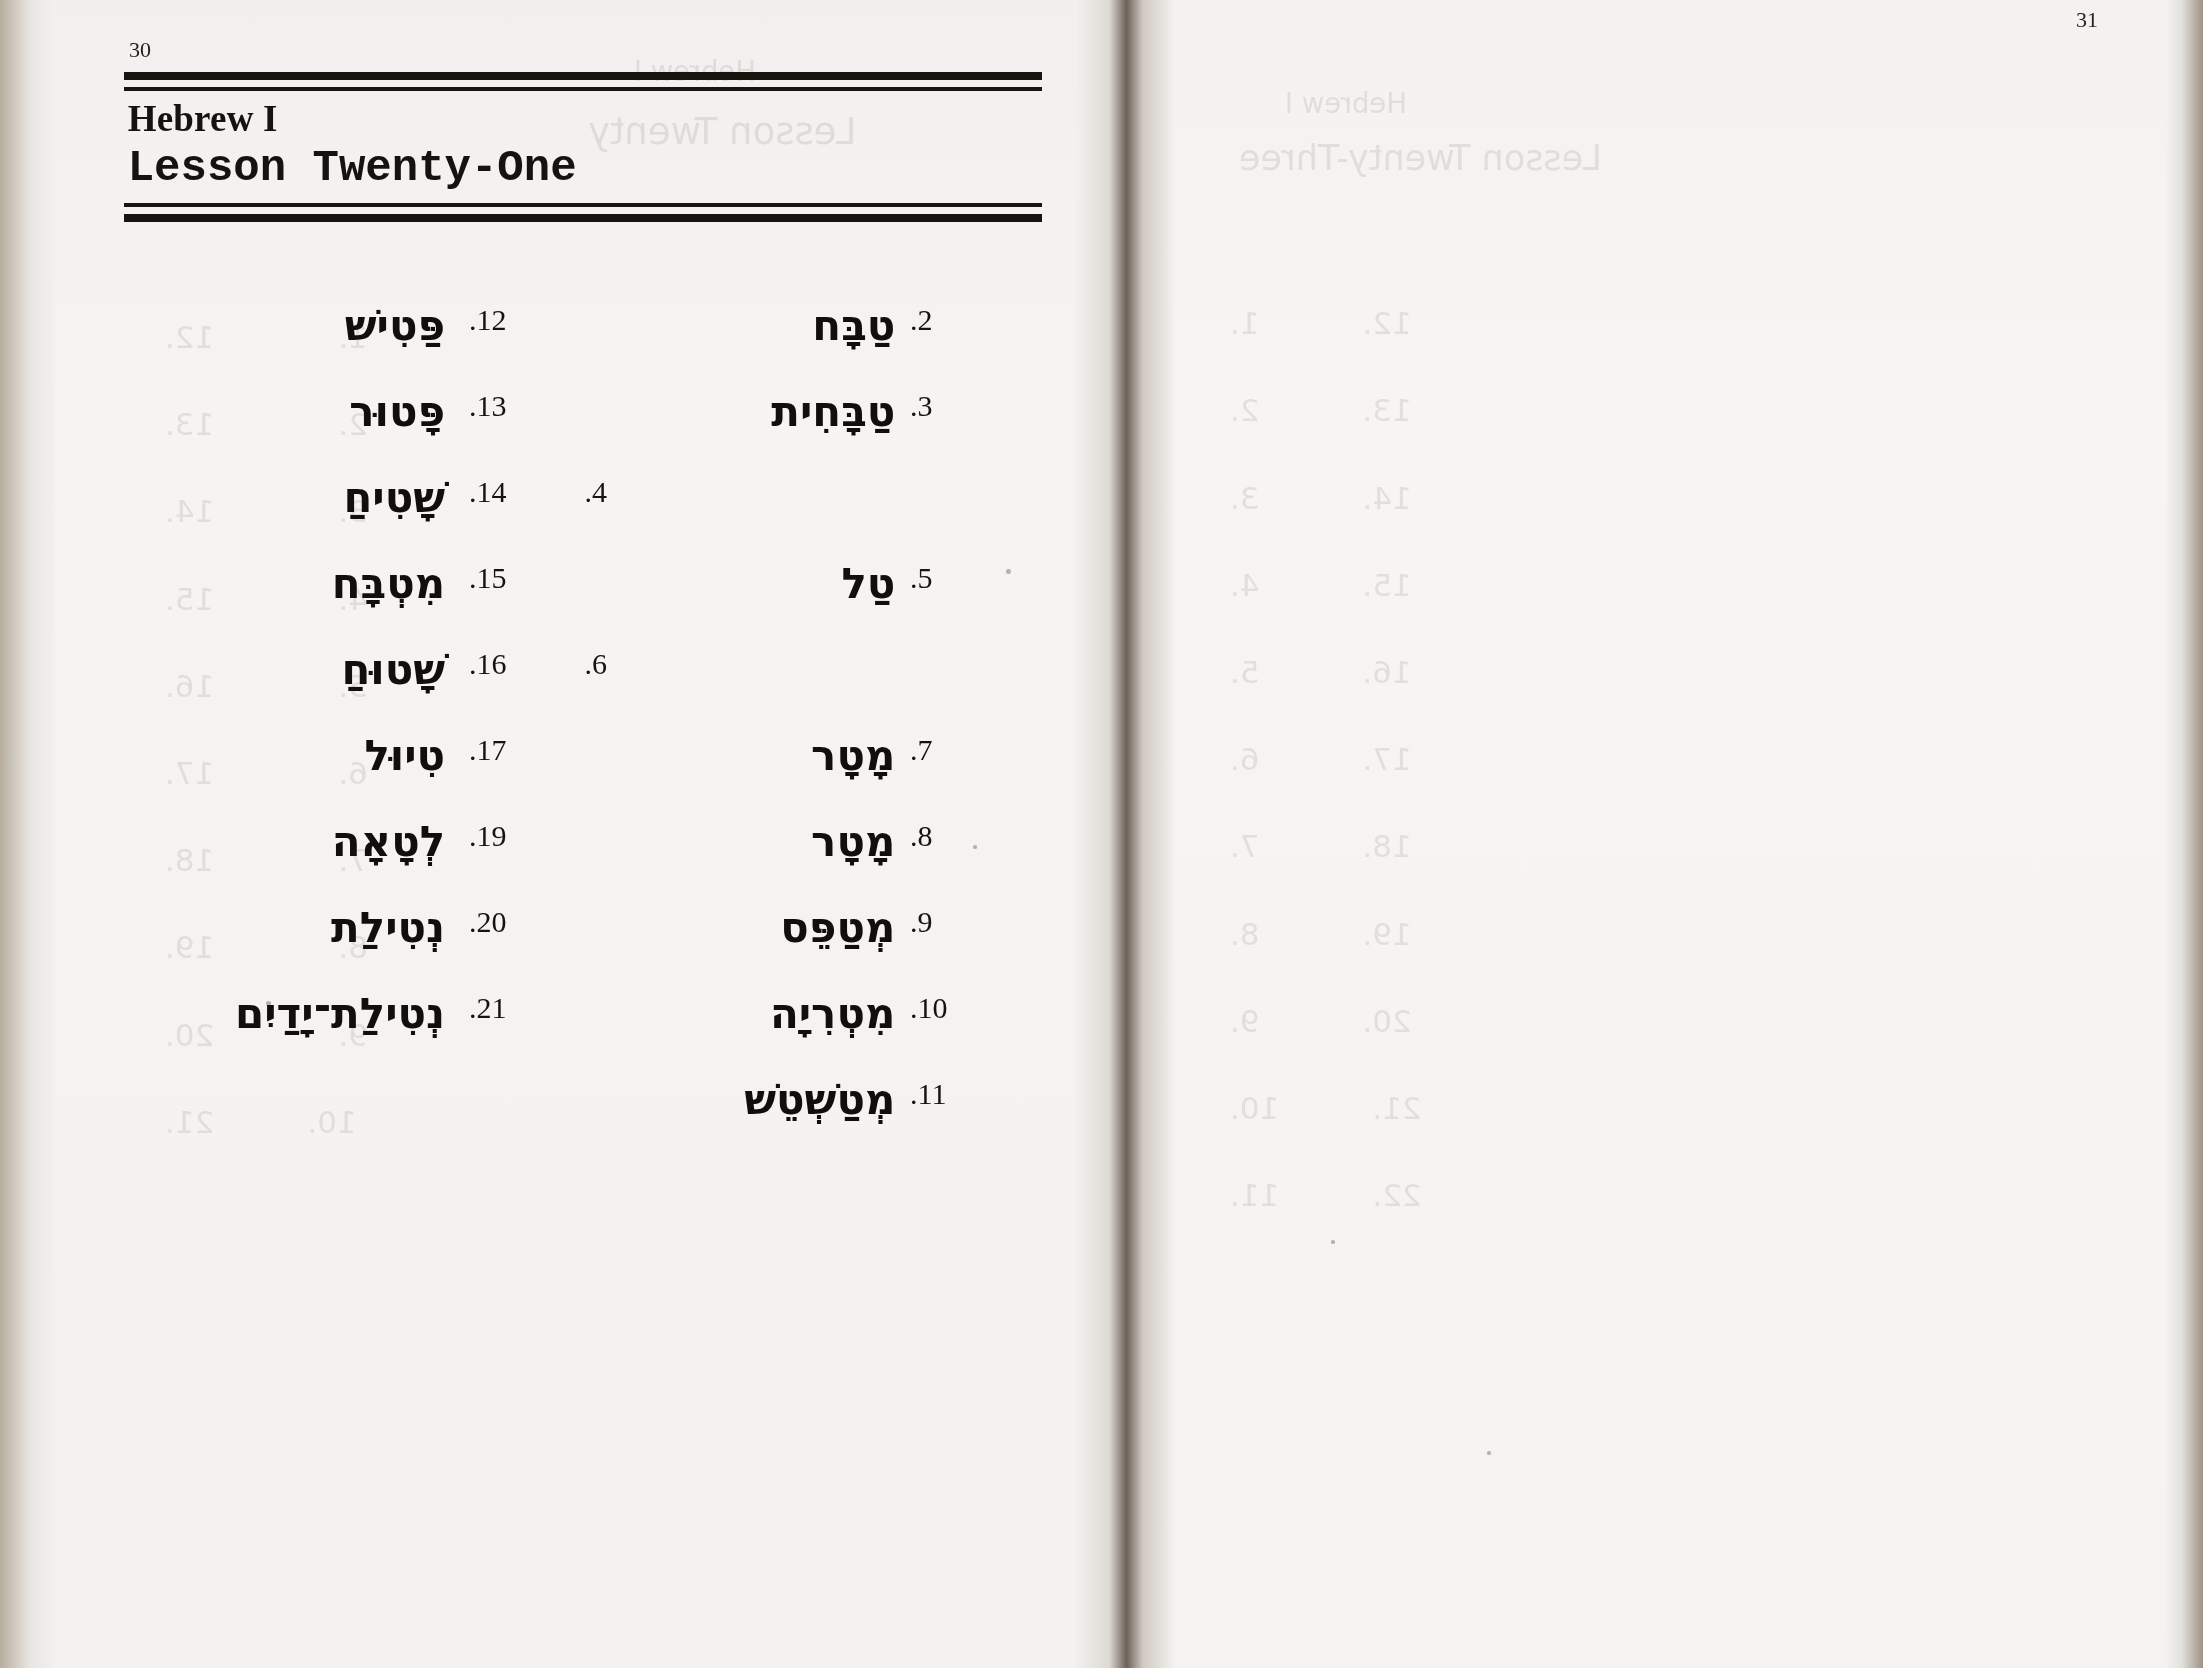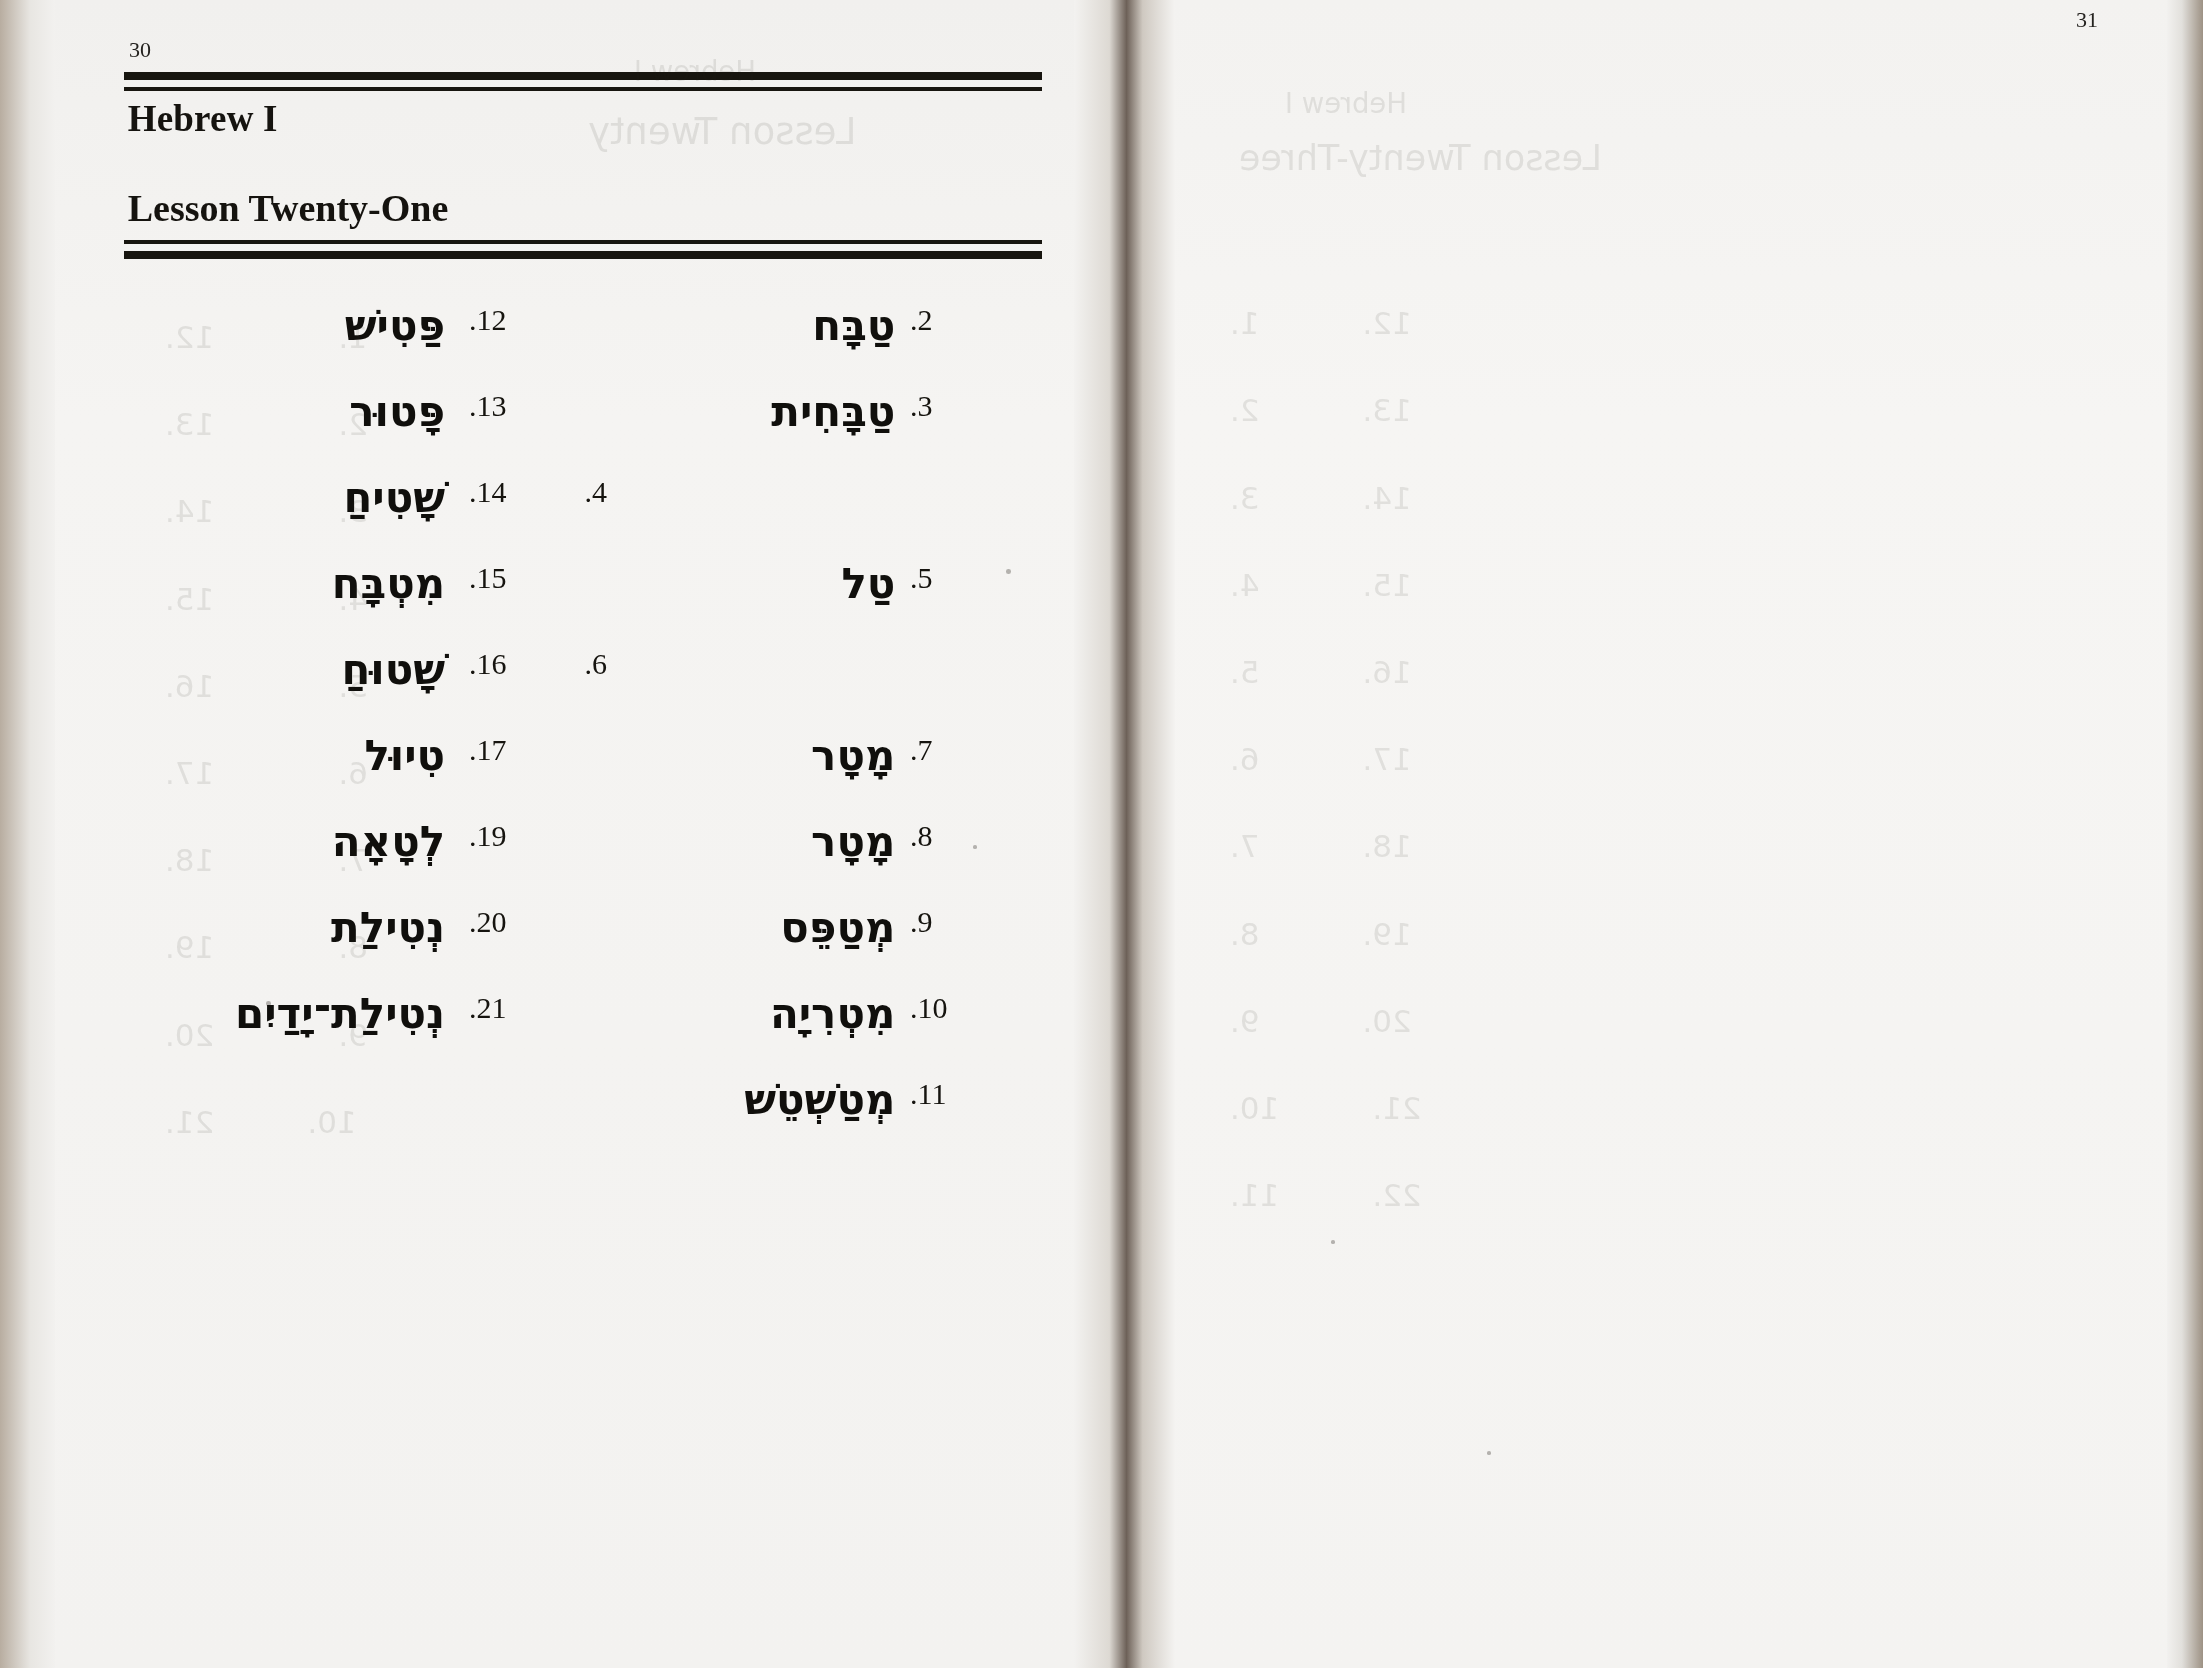--- a/index.html
+++ b/index.html
@@ -96,26 +96,25 @@
     padding: 5.5px 3.7px 1.8px 3.7px;
   }
   .course-title {
     font-family: "Liberation Serif", serif;
     font-weight: bold;
     font-size: 37px;
     color: #15130f;
     letter-spacing: 0.2px;
   }
   .lesson-title {
-    font-family: Liberation Serif, serif;
+    font-family: Liberation Mono, monospace;
     font-weight: bold;
-    font-size: 38px;
+    font-size: 44px;
     color: #15130f;
     padding: 1.8px 3.7px 9.2px 3.7px;
-    margin-top: 43px;
   }
 
   
   .columns {
     position: absolute;
     display: flex;
     flex-direction: row-reverse;
     gap: 0px;
   }
   .cols-left { left: 138px; top: 303px; width: 882px; }

